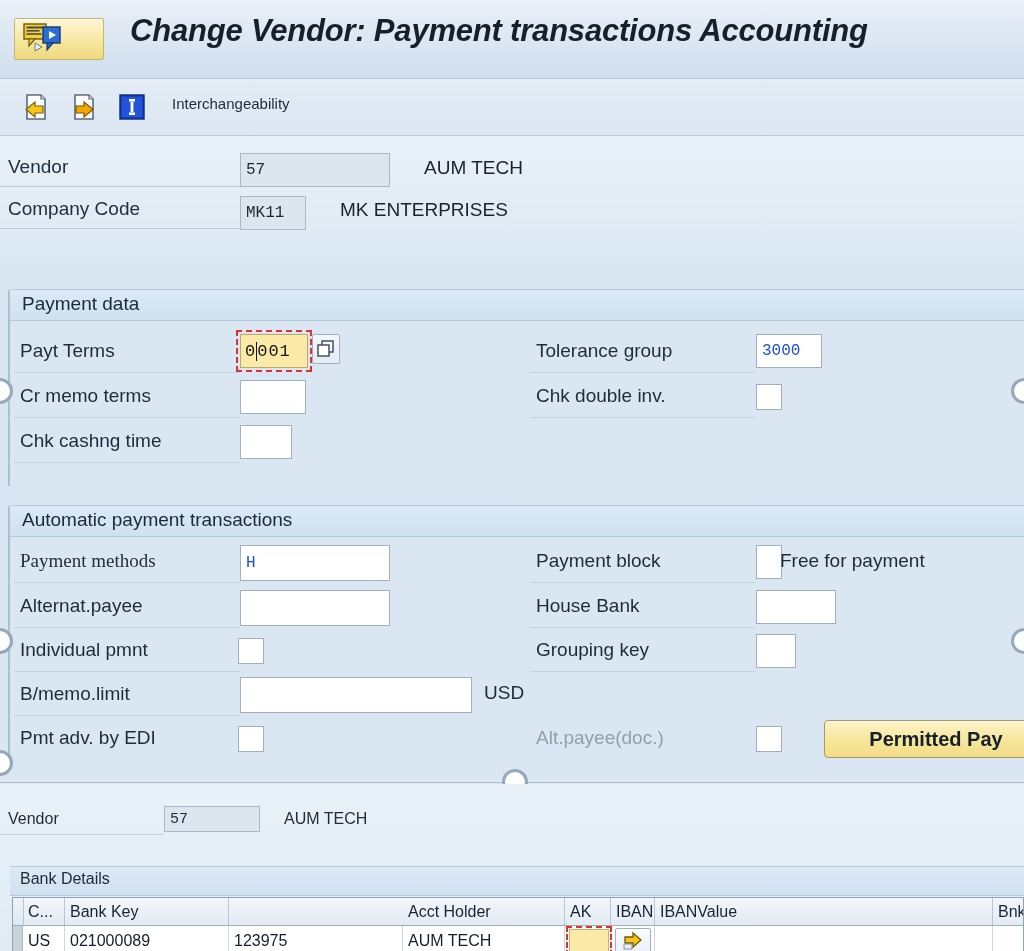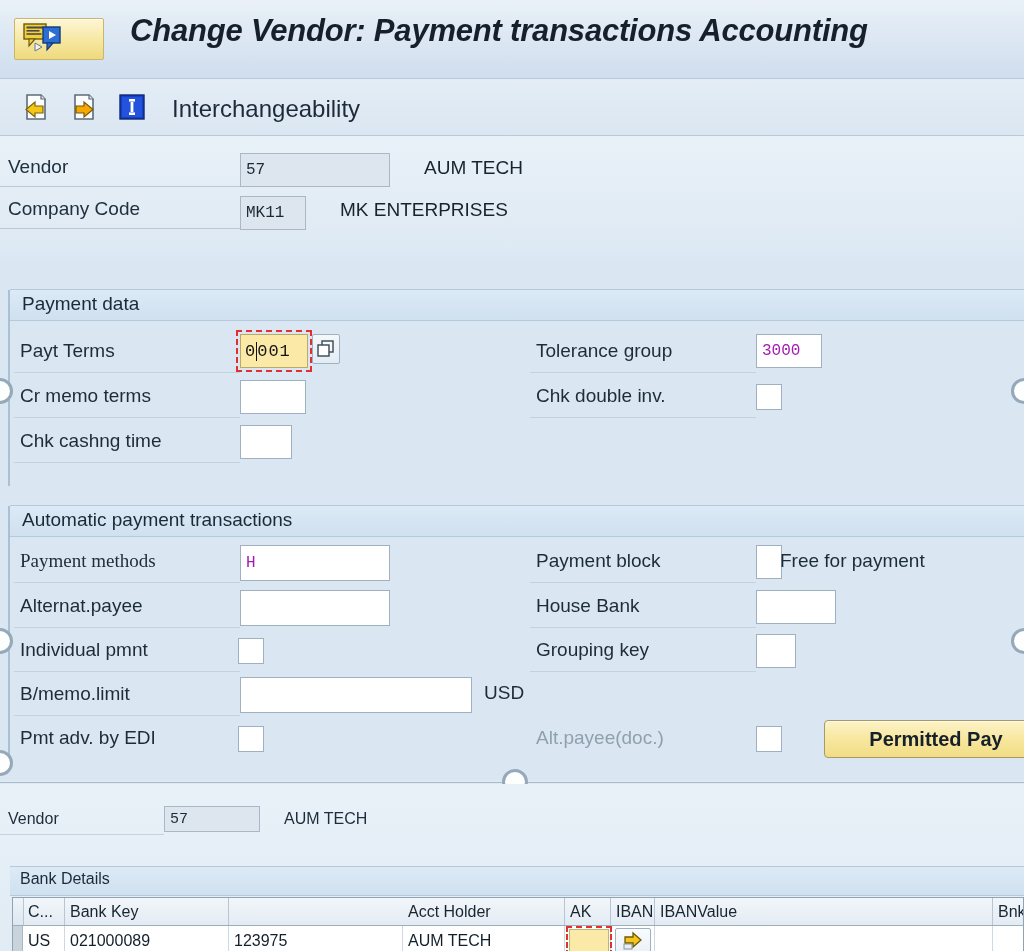--- a/index.html
+++ b/index.html
@@ -33,35 +33,35 @@
   }
 
   
   .toolbar{
     position:relative;height:56px;
     background:linear-gradient(to bottom,#e4edf6 0%,#dae6f1 100%);
     border-bottom:1px solid #b9cadb;
   }
   .tb-icon{position:absolute;top:14px;width:28px;height:28px;cursor:default;}
   .tb-label{
-    position:absolute;left:172px;top:16px;font-size:24px;color:#1c2a3a;white-space:nowrap;
+    position:absolute;left:172px;top:16px;font-size:15px;color:#1c2a3a;white-space:nowrap;
   }
 
   
   .hdr{
     position:relative;height:126px;
     background:linear-gradient(to bottom,#e9f1f8 0%,#e2ecf5 60%,#dbe8f3 100%);
     border-bottom:1px solid #c3d4e3;
   }
   .hdr-lbl{position:absolute;font-size:19px;color:#203040;white-space:nowrap;}
   .hdr-underline{position:absolute;height:1px;background:#b9c9d8;}
   .fld{
     position:absolute;box-sizing:border-box;
     background:#ffffff;border:1px solid #9fb0c0;
-    font-family:"Liberation Sans", sans-serif;font-size:17px;color:#a21caf;
+    font-family:"Liberation Sans", sans-serif;font-size:17px;color:#1d4ed8;
     padding:0 5px;line-height:1;
     display:flex;align-items:center;
   }
   .fld.ro{background:#dde6ee;border-color:#a9b8c6;color:#1b2936;}
   .fld.mono{font-family:"Liberation Mono", monospace;font-size:16px;}
   .hdr-desc{position:absolute;font-size:19px;color:#17232f;white-space:nowrap;}
 
   
   .panel{position:absolute;left:0;right:0;background:#dae7f2;padding-left:9px;}
   .grp-title{

